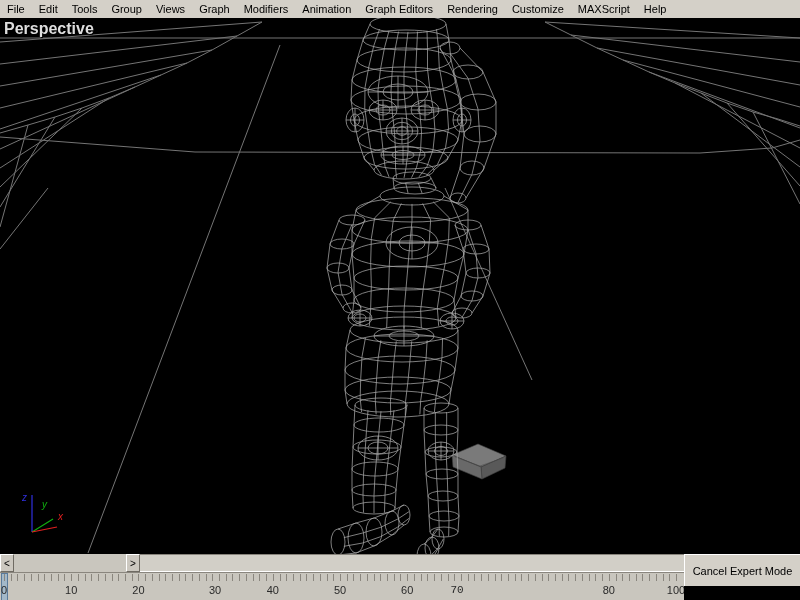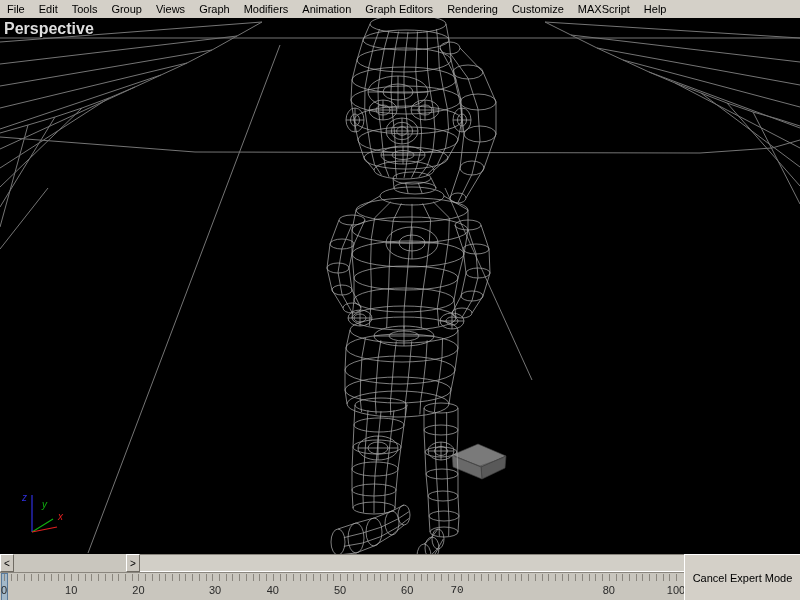--- a/index.html
+++ b/index.html
@@ -25,21 +25,21 @@
   #slider-track{position:absolute;left:140px;top:0;width:544px;height:18px;background:#d2cfc7;
     box-sizing:border-box;border-top:1px solid #87837b;border-bottom:1px solid #ffffff;}
   
   #ruler{position:absolute;left:0;top:572px;width:684px;height:28px;background:#c9c6be;
     border-top:1px solid #8a867e;box-sizing:border-box;overflow:hidden;}
   .tick{position:absolute;top:1px;width:1px;height:7px;background:#8a867e;}
   .frame-label{position:absolute;top:11px;width:26px;text-align:center;font-size:11px;color:#2a2a2a;}
   #frame-marker{position:absolute;left:1px;top:0;width:7px;height:28px;background:#a3b8c8;
     border:1px solid #5a7a9a;box-sizing:border-box;}
   
-  #expert-btn{position:absolute;left:684px;top:554px;width:116px;height:46px;background:#d4d0c8;
+  #expert-btn{position:absolute;left:684px;top:554px;width:116px;height:32px;background:#d4d0c8;
     box-sizing:border-box;border-left:1px solid #ffffff;border-top:1px solid #ffffff;
     display:flex;align-items:center;justify-content:center;font-size:11px;color:#000;cursor:default;}
 </style>
 </head>
 <body>
 
 <div id="screen">
 
   <div id="menubar">
       <div class="menu-item">File</div>

